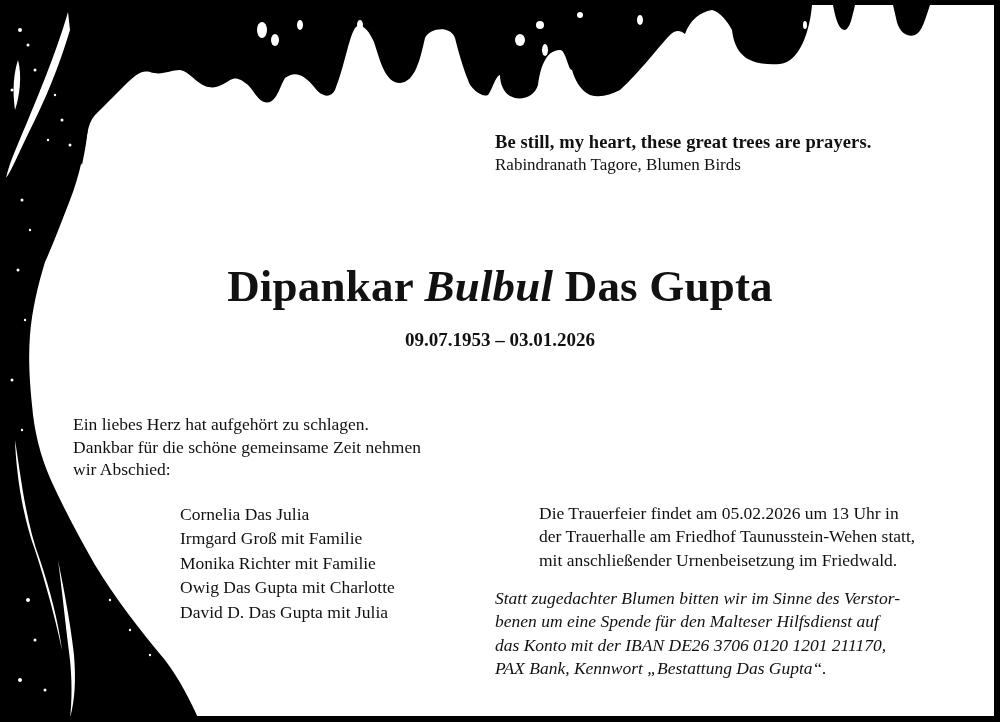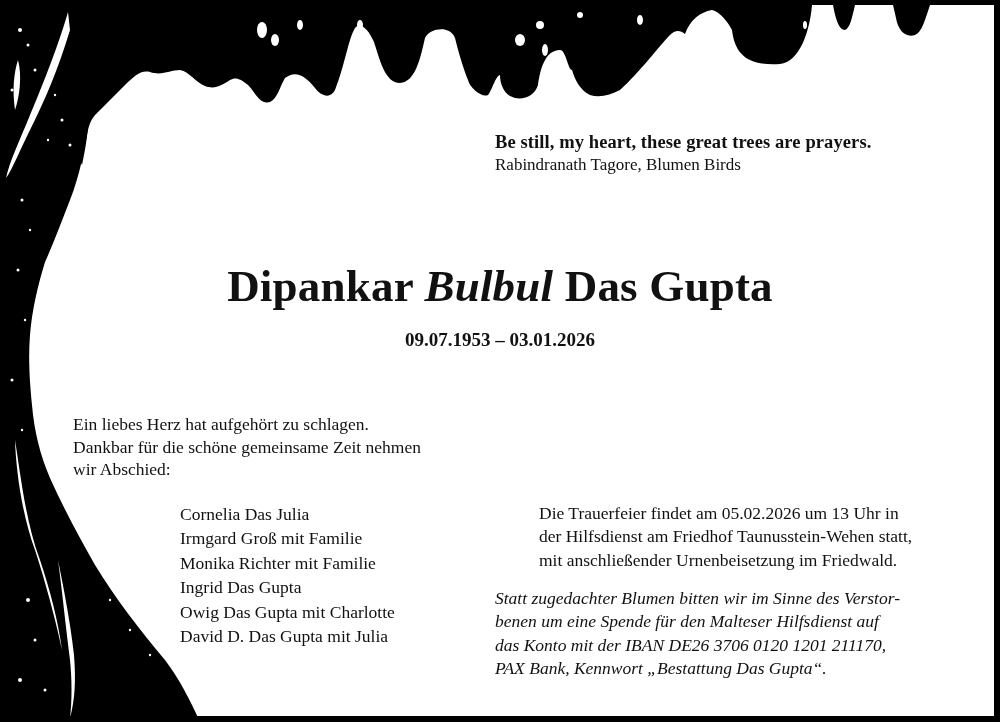--- a/index.html
+++ b/index.html
@@ -205,28 +205,27 @@
   <div class="intro">
     <span class="line">Ein liebes Herz hat aufgehört zu schlagen.</span>
     <span class="line">Dankbar für die schöne gemeinsame Zeit nehmen</span>
     <span class="line">wir Abschied:</span>
   </div>
 
   <div class="mourners">
     <span class="line">Cornelia Das Julia</span>
     <span class="line">Irmgard Groß mit Familie</span>
     <span class="line">Monika Richter mit Familie</span>
-    <span class="line">Ingrid Das Gupta</span>
     <span class="line">Owig Das Gupta mit Charlotte</span>
     <span class="line">David D. Das Gupta mit Julia</span>
   </div>
 
   <div class="service">
     <span class="line">Die Trauerfeier findet am 05.02.2026 um 13 Uhr in</span>
-    <span class="line">der Hilfsdienst am Friedhof  Taunusstein-Wehen statt,</span>
+    <span class="line">der Trauerhalle am Friedhof  Taunusstein-Wehen statt,</span>
     <span class="line">mit anschließender Urnenbeisetzung im Friedwald.</span>
   </div>
 
   <div class="donation">
     <span class="line">Statt zugedachter Blumen bitten wir im Sinne des Verstor-</span>
     <span class="line">benen um eine Spende für den Malteser Hilfsdienst auf</span>
     <span class="line">das Konto mit der IBAN DE26 3706 0120 1201 211170,</span>
     <span class="line">PAX Bank, Kennwort „Bestattung Das Gupta“.</span>
   </div>
 

